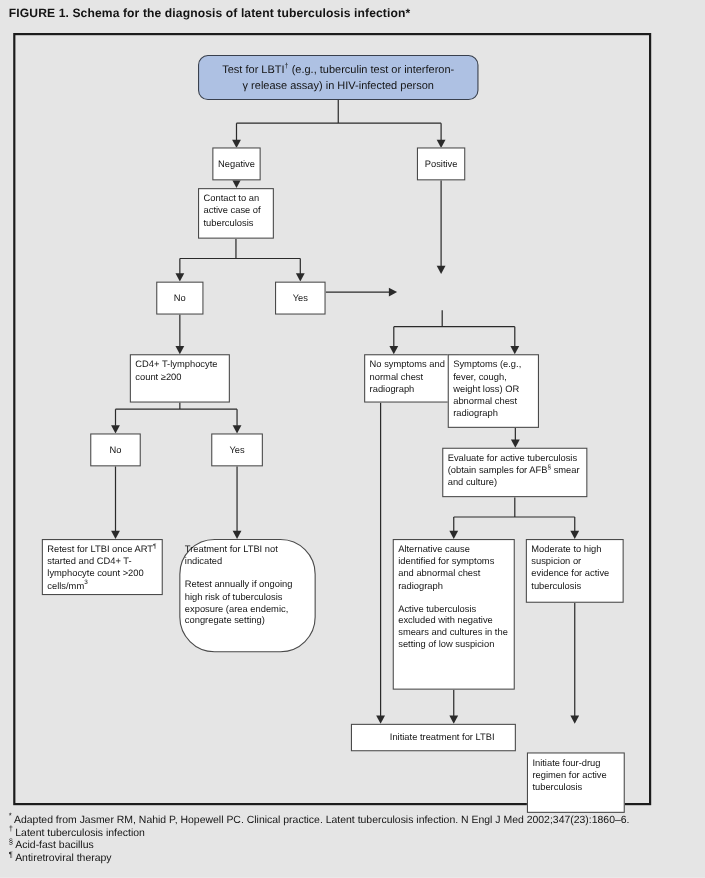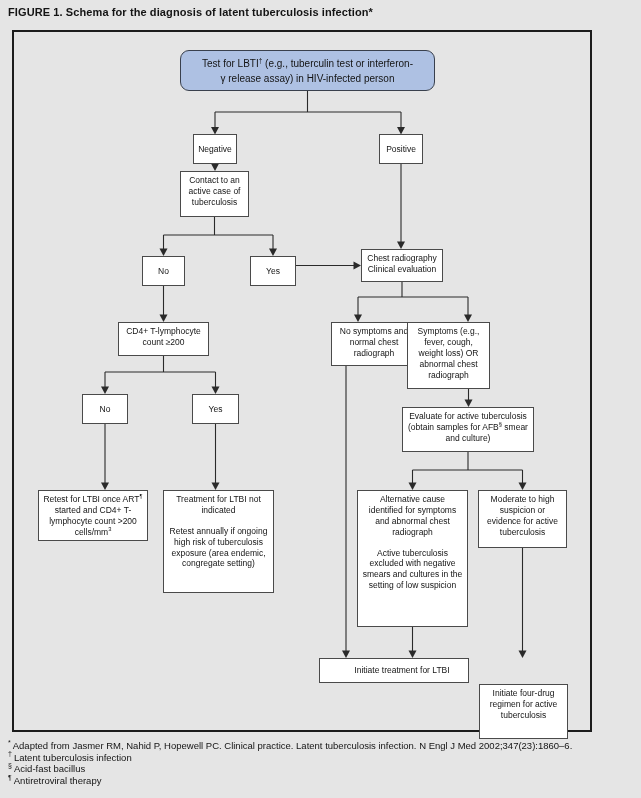--- a/index.html
+++ b/index.html
@@ -11,21 +11,21 @@
   body{background:#fff;}
   .page{position:relative;width:641px;height:798px;background:#e5e5e5;
         font-family:"Liberation Sans",sans-serif;color:var(--text-color);overflow:hidden;}
   .title{position:absolute;left:8px;top:6px;font-size:11px;font-weight:bold;letter-spacing:.1px;}
   .frame{position:absolute;left:12px;top:30px;width:580px;height:702px;
          border:2px solid var(--frame-border);background:transparent;}
   svg.connectors{position:absolute;left:0;top:0;width:641px;height:798px;z-index:1;pointer-events:none;}
   svg.connectors path{stroke:var(--line-color);stroke-width:1.1;fill:none;}
   svg.connectors polygon{fill:var(--line-color);stroke:none;}
   .node{position:absolute;z-index:2;background:#fff;border:1px solid var(--box-border);
-        font-size:8.5px;line-height:1.28;padding:3px 4px;text-align:center;}
+        font-size:8.5px;line-height:1.28;padding:3px 4px;text-align:left;}
   .node.sm{display:flex;align-items:center;justify-content:center;padding:14px;text-align:center;}
   .node.center{display:flex;align-items:center;justify-content:center;text-align:center;padding-left:20px;}
   .node p + p{margin-top:10px;}
   .node sup{font-size:0.68em;vertical-align:super;line-height:0;}
   .test{position:absolute;z-index:2;display:flex;align-items:center;justify-content:center;
         text-align:center;background:var(--test-box-fill);border:1.5px solid var(--test-box-border);
         border-radius:9px;font-size:10px;line-height:1.5;padding:0 6px;}
   .test sup{font-size:0.65em;vertical-align:super;line-height:0;}
   .footnotes{position:absolute;left:8px;top:740px;width:630px;font-size:9.5px;line-height:11.6px;z-index:2;}
   .footnotes sup{font-size:7px;vertical-align:super;line-height:0;margin-right:2px;}
@@ -151,26 +151,22 @@
   </div>
 
   <div class="node sm" style="left:142px;top:256px;width:43px;height:18px;">
     <span>No</span>
   </div>
 
   <div class="node sm" style="left:250px;top:256px;width:46px;height:18px;">
     <span>Yes</span>
   </div>
 
-  <div class="node" style="left:361px;top:249px;width:82px;height:33px;">
-    <span>Chest radiography</span><br>
-    <span>Clinical evaluation</span>
-  </div>
-
-  <div class="node" style="left:118px;top:322px;width:91px;height:34px;">
+
+  <div class="node" style="left:118px;top:322px;width:91px;height:44px;">
     <span>CD4+ T-lymphocyte count ≥200</span>
   </div>
 
   <div class="node" style="left:315px;top:322px;width:86px;height:44px;margin-left:16px;">
     <span>No symptoms and normal chest radiograph</span>
   </div>
 
   <div class="node" style="left:407px;top:322px;width:83px;height:67px;">
     <span>Symptoms (e.g., fever, cough, weight loss) OR abnormal chest radiograph</span>
   </div>
@@ -184,21 +180,21 @@
   </div>
 
   <div class="node" style="left:402px;top:407px;width:132px;height:45px;">
     <span>Evaluate for active tuberculosis (obtain samples for AFB</span><sup>§</sup><span> smear and culture)</span>
   </div>
 
   <div class="node" style="left:38px;top:490px;width:110px;height:51px;">
     <span>Retest for LTBI once ART</span><sup>¶</sup><span> started and CD4+ T-lymphocyte count &gt;200 cells/mm</span><sup>3</sup>
   </div>
 
-  <div class="node" style="left:163px;top:490px;width:111px;height:103px;">
+  <div class="node" style="left:163px;top:490px;width:124px;height:103px;border-radius:32px;">
     <p>Treatment for LTBI not indicated</p>
     <p>Retest annually if ongoing high risk of tuberculosis exposure (area endemic, congregate setting)</p>
   </div>
 
   <div class="node" style="left:357px;top:490px;width:111px;height:137px;">
     <p>Alternative cause identified for symptoms and abnormal chest radiograph</p>
     <p>Active tuberculosis excluded with negative smears and cultures in the setting of low suspicion</p>
   </div>
 
   <div class="node" style="left:478px;top:490px;width:89px;height:58px;">

